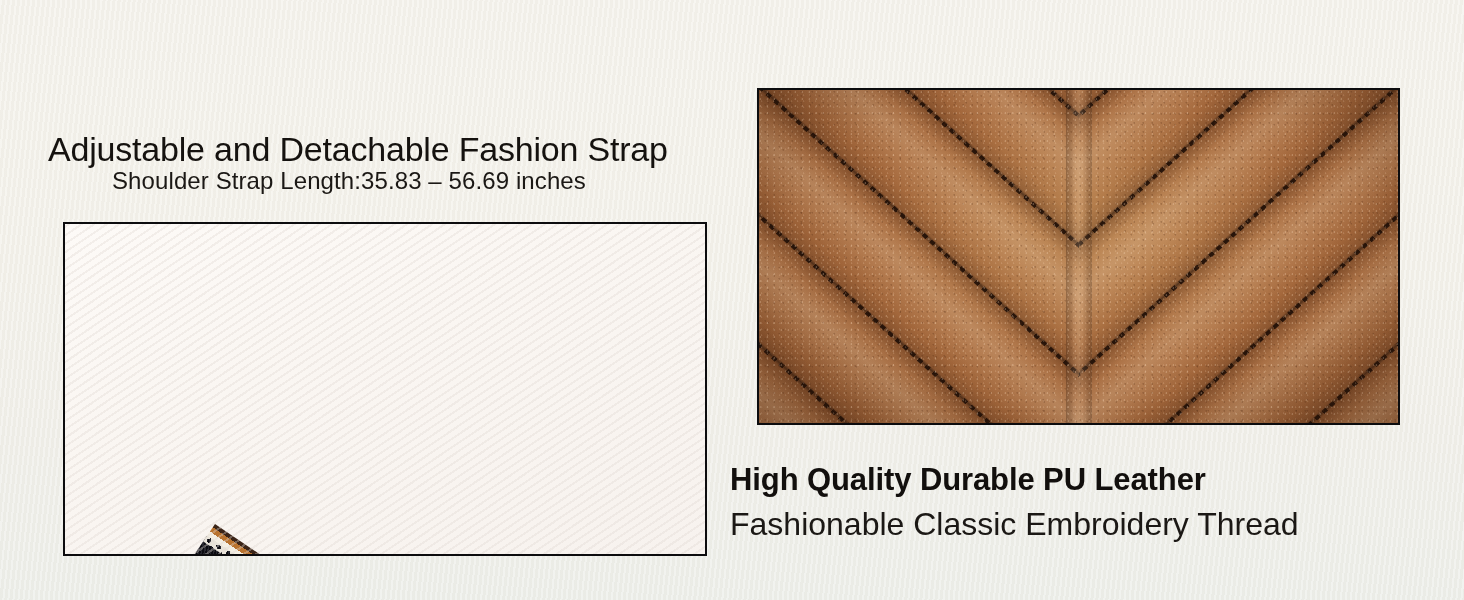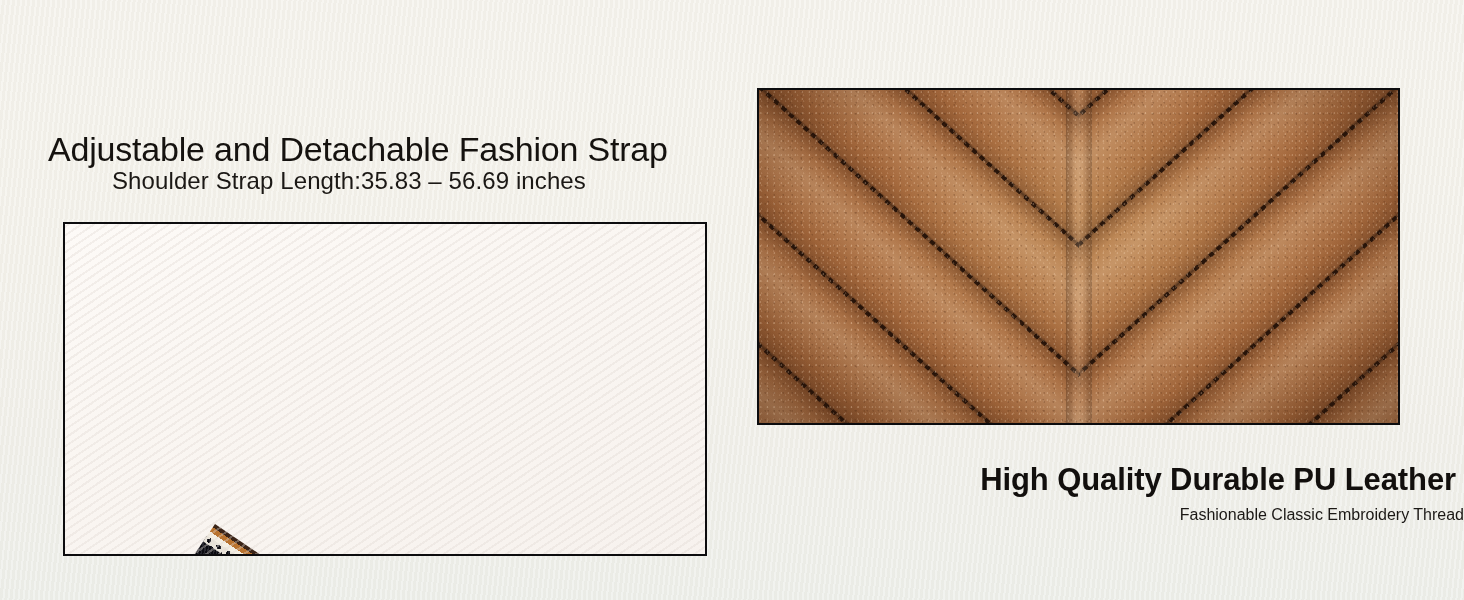--- a/index.html
+++ b/index.html
@@ -262,36 +262,36 @@
   .leather-vignette {
     position: absolute;
     inset: 0;
     background: radial-gradient(ellipse 82% 90% at 50% 45%,
       rgba(0,0,0,0) 55%, rgba(46,22,8,0.30) 100%);
   }
 
   .right-title {
     position: absolute;
     left: 0;
-    right: 8px;
+    right: 16px;
     top: 462px;
-    text-align: right;
+    text-align: left;
     font-size: 31px;
     font-weight: 600;
     color: #120f0d;
     letter-spacing: -0.1px;
     white-space: nowrap;
   }
   .right-sub {
     position: absolute;
     left: 0;
     right: 0;
     top: 506px;
-    text-align: right;
-    font-size: 16px;
+    text-align: left;
+    font-size: 32px;
     font-weight: 400;
     color: #1b1815;
     white-space: nowrap;
   }
 </style>
 </head>
 <body>
 
 <div class="banner">
 

